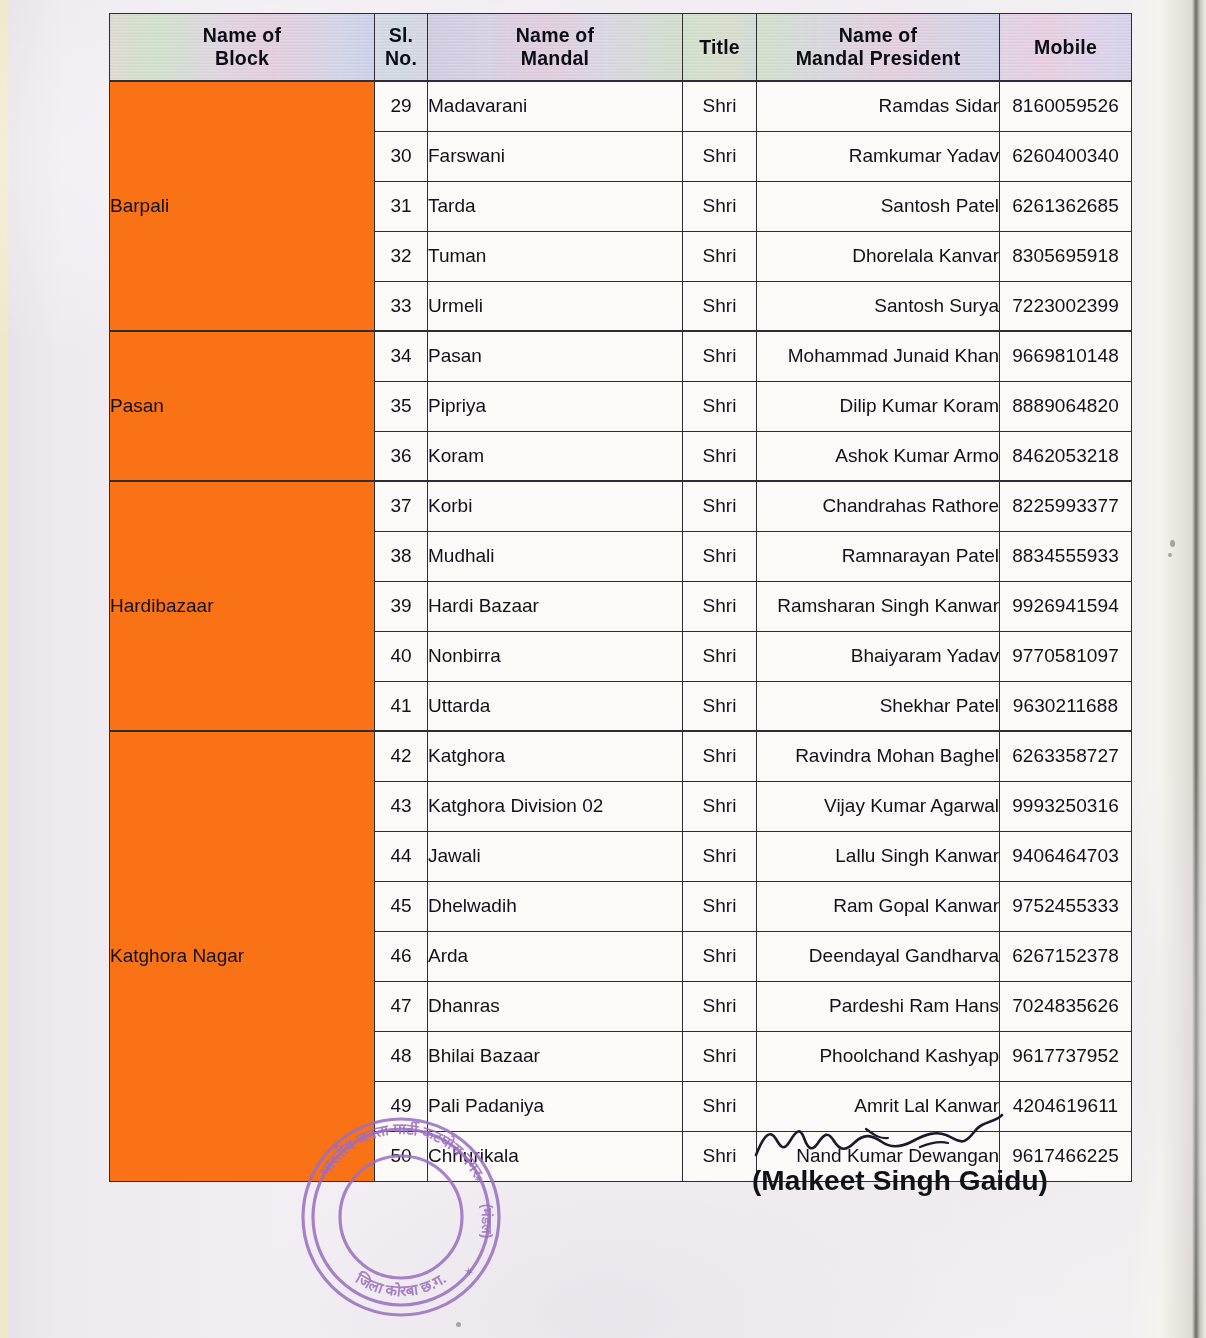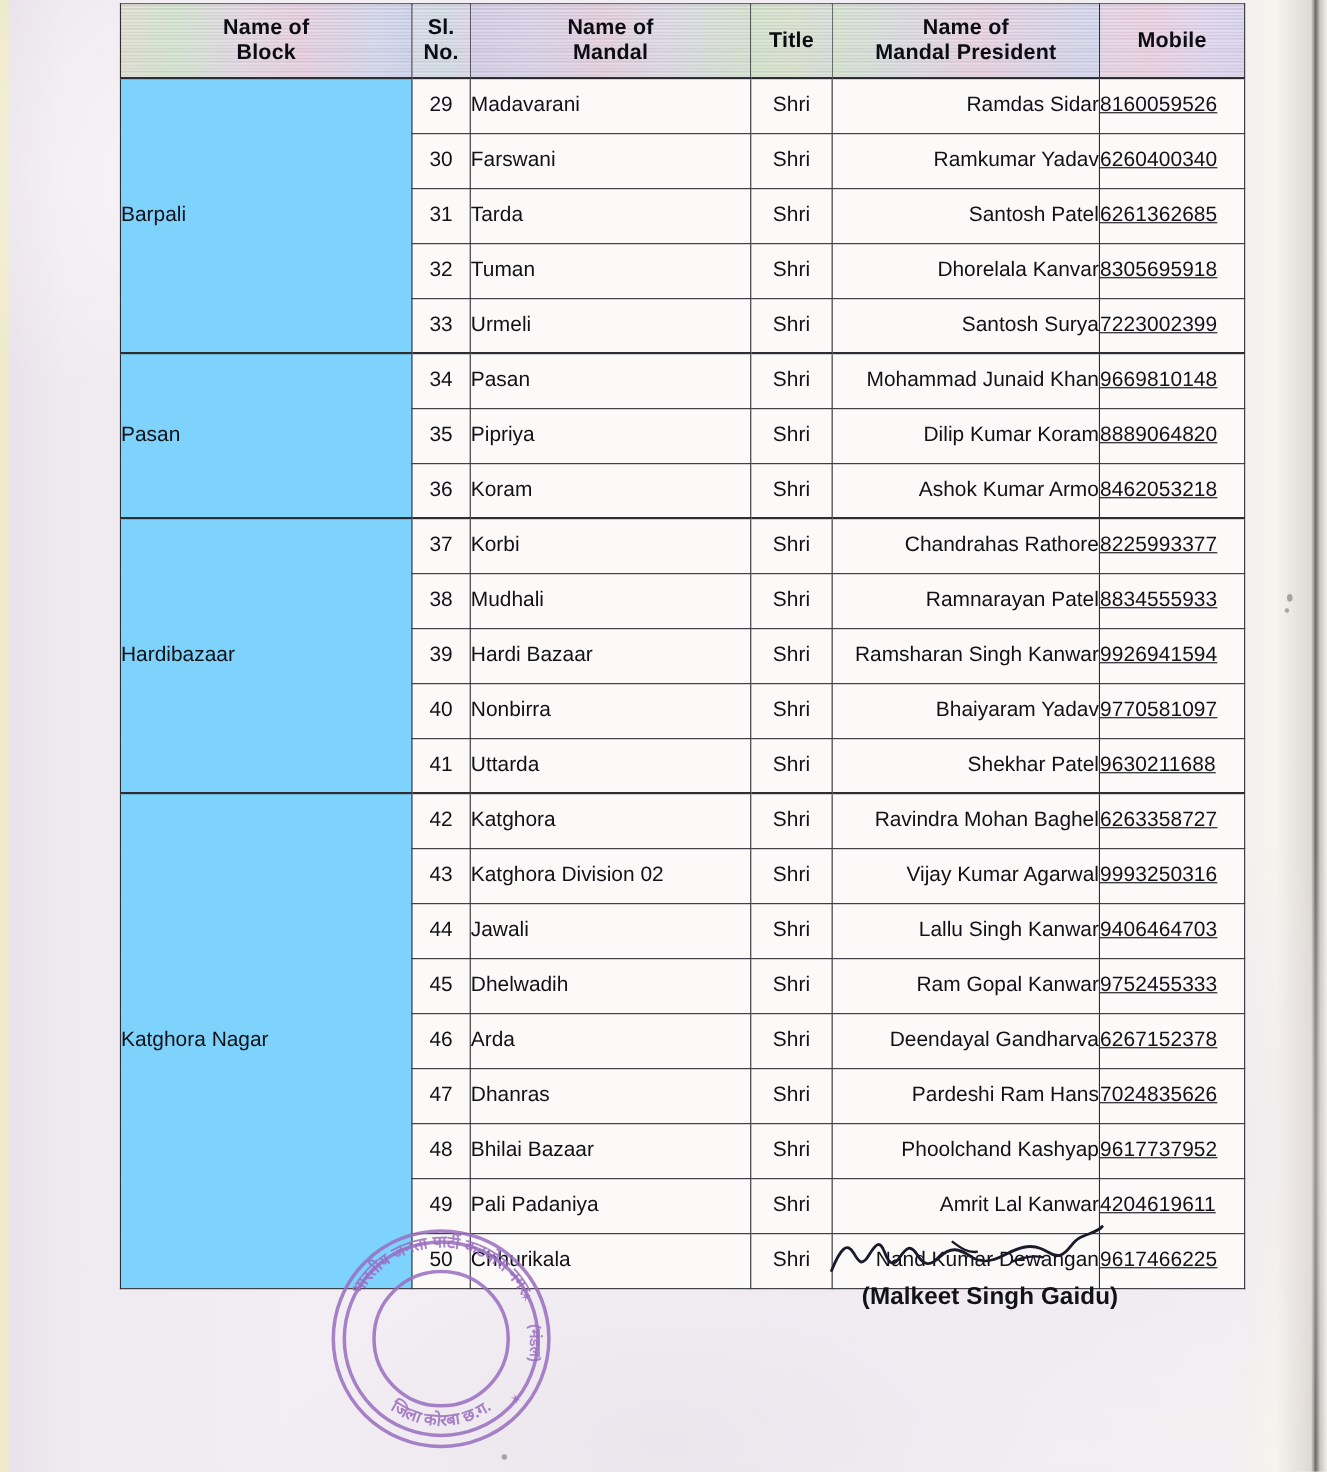--- a/index.html
+++ b/index.html
@@ -48,21 +48,21 @@
     position: absolute;
     left: 0; top: 0;
     width: 1206px;
     height: 1338px;
   }
 
   
   .table-wrap {
     position: absolute;
     left: 65px;
-    top: 3px;
+    top: 13px;
     width: 1022px;
     padding-left: 44px;
   }
   table.roster {
     border-collapse: collapse;
     width: 1022px;
     table-layout: fixed;
     background: #fbfafc;
   }
   table.roster td, table.roster th {
@@ -155,44 +155,43 @@
   tbody tr { height: 50px; }
   tbody td {
     font-size: 19px;
     color: #111117;
     background: #fbfaf9;
   }
   td.block-cell {
     vertical-align: top;
     padding: 9px 0 0 8px;
     text-align: left;
-    background: #7dd3fc;
+    background: #f97316;
   }
   td.sl-cell {
     text-align: center;
     font-size: 19px;
     margin-left: 28px;
   }
   td.mandal-cell {
     padding-left: 10px;
     text-align: left;
   }
   td.title-cell {
     text-align: center;
   }
   td.pres-cell {
     padding-left: 10px;
     text-align: right;
     white-space: nowrap;
     overflow: hidden;
   }
   td.mob-cell {
-    text-align: left;
+    text-align: center;
     letter-spacing: 0.1px;
-    text-decoration: underline;
   }
   tr.group-start td { border-top-width: 2px; }
 
   
   .footer {
     position: absolute;
     left: 0;
     top: 1095px;
     width: 1206px;
     height: 243px;
@@ -213,21 +212,21 @@
     top: 10px;
     width: 400px;
     text-align: center;
   }
   .sign-scribble {
     height: 66px;
     margin-bottom: -6px;
   }
   .sign-scribble svg { display: block; margin: 0 auto; }
   .sign-name {
-    font-size: 22px;
+    font-size: 28px;
     font-weight: bold;
     color: #111118;
     letter-spacing: 0.1px;
   }
   .sign-role {
     margin-top: 11px;
     font-size: 19.5px;
     font-style: italic;
     color: #15151c;
   }

